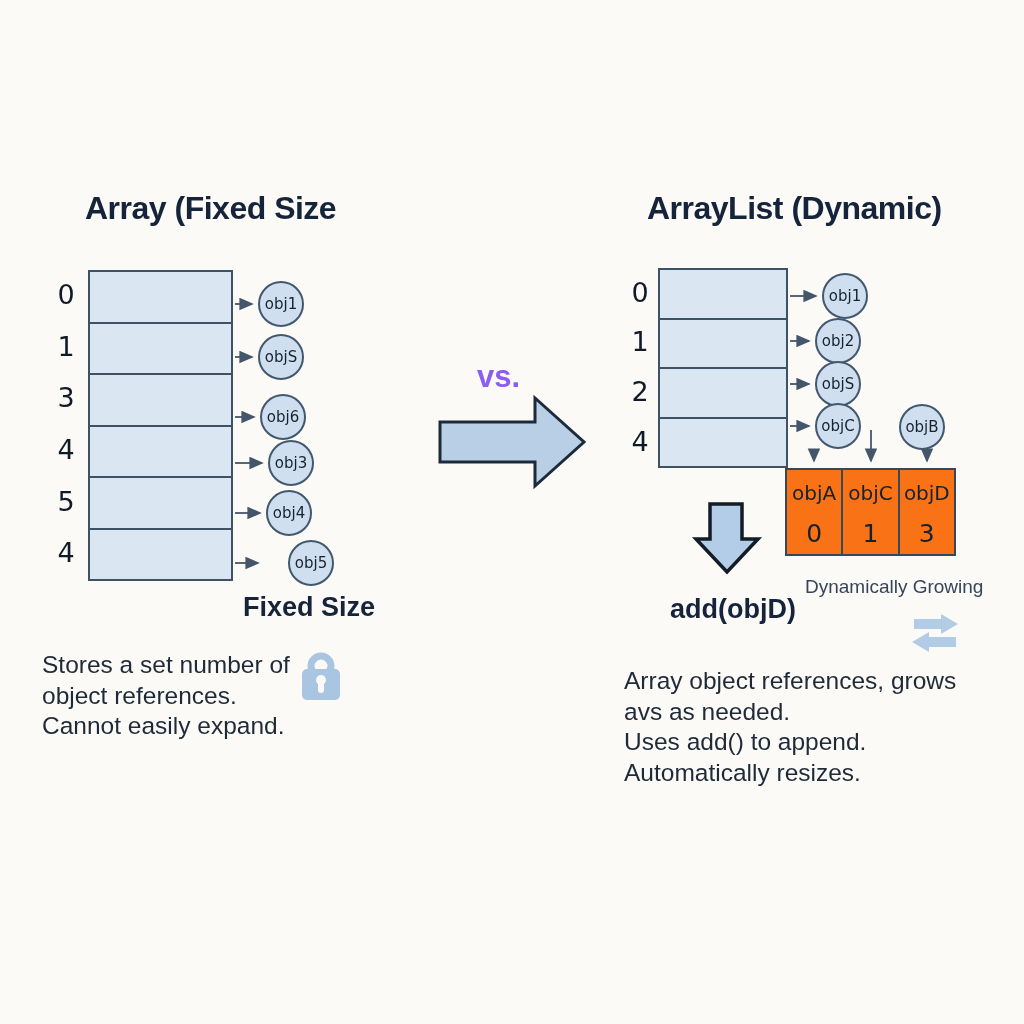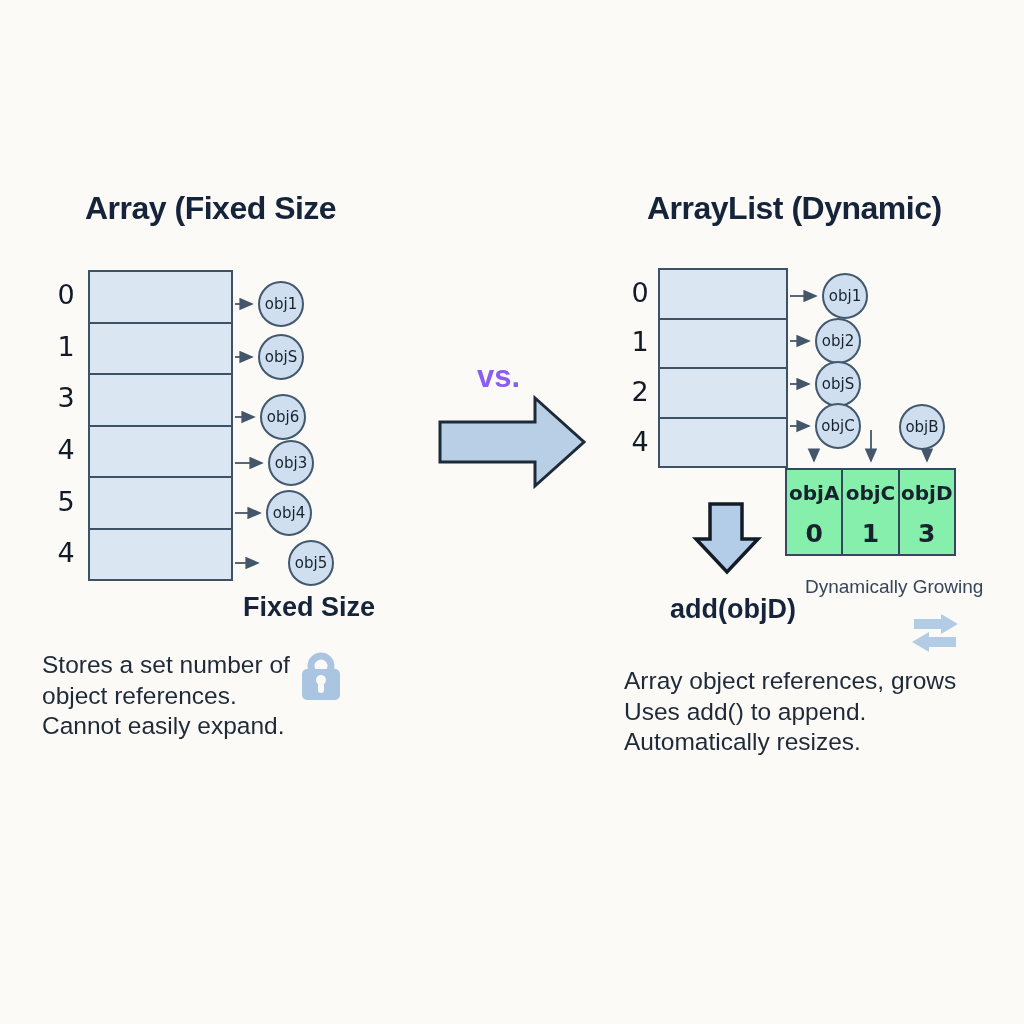--- a/index.html
+++ b/index.html
@@ -17,21 +17,21 @@
   .idx{font-size:27px;color:#101b27;width:40px;text-align:center;font-family:"DejaVu Sans",sans-serif;}
   .cells{display:flex;flex-direction:column;border:2px solid #3e5266;background:#dbe6f3;box-sizing:border-box;}
   .cell{flex:1;border-bottom:2px solid #3e5266;}
   .cell:last-child{border-bottom:none;}
   .node{
     width:46px;height:46px;border-radius:50%;
     background:#cfdfef;border:2px solid #41586e;box-sizing:border-box;
     display:flex;align-items:center;justify-content:center;
     font-size:15px;color:#17222e;font-family:"DejaVu Sans",sans-serif;
   }
-  .grow-table{display:flex;border:2px solid #35485c;background:#86efac;box-sizing:border-box;font-weight:bold;}
+  .grow-table{display:flex;border:2px solid #35485c;background:#f97316;box-sizing:border-box;}
   .grow-col{flex:1;border-right:2px solid #35485c;display:flex;flex-direction:column;align-items:center;box-sizing:border-box;}
   .grow-col:last-child{border-right:none;}
   .grow-label-cell{font-size:20px;margin-top:11px;color:#17222e;font-family:"DejaVu Sans",sans-serif;}
   .grow-num{font-size:25px;margin-top:auto;margin-bottom:6px;color:#17222e;font-family:"DejaVu Sans",sans-serif;}
   .note{font-size:24.5px;line-height:30.5px;color:#1f2a38;}
   svg.overlay{position:absolute;left:0;top:0;pointer-events:none;}
 </style>
 </head>
 <body>
 
@@ -100,20 +100,21 @@
 <div class="abs growth-label" style="left:805px;top:576px;">Dynamically Growing</div>
 
 <div class="abs note" style="left:42px;top:650px;">
   <div>Stores a set number of</div>
   <div>object references.</div>
   <div>Cannot easily expand.</div>
 </div>
 
 <div class="abs note" style="left:624px;top:666px;">
   <div>Array object references, grows</div>
+  <div>avs as needed.</div>
   <div>Uses add() to append.</div>
   <div>Automatically resizes.</div>
 </div>
 
 <svg class="overlay" width="1024" height="1024" viewBox="0 0 1024 1024">
   <defs>
     <marker id="ah" markerWidth="9" markerHeight="8" refX="7" refY="3.5" orient="auto">
       <path d="M0,0 L8,3.5 L0,7 Z" fill="#44566a"></path>
     </marker>
   </defs>

